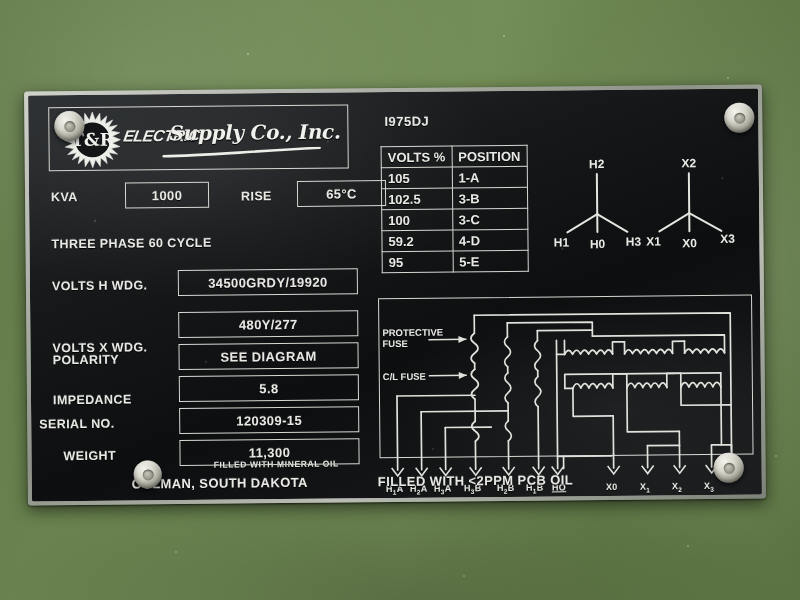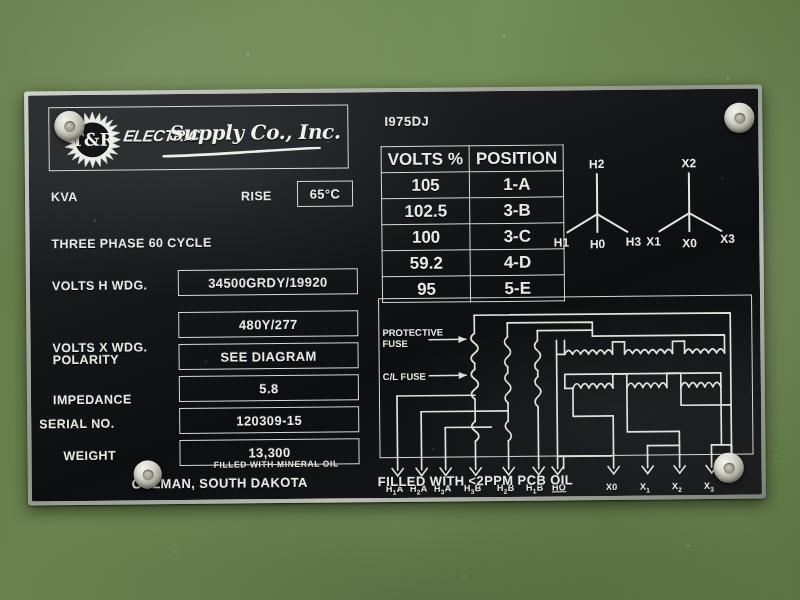--- a/index.html
+++ b/index.html
@@ -133,23 +133,23 @@
   .val{ font-size:13px; font-weight:bold; }
 
   
   #volt-table{
     position:absolute; left:352px; top:54px;
     border-collapse:collapse;
   }
   #volt-table td, #volt-table th{
     border:1.4px solid #d6d8d2;
     color:#e8e9e4;
-    font-size:17px; font-weight:bold;
+    font-size:13px; font-weight:bold;
     padding:2.5px 6px;
-    text-align:center;
+    text-align:left;
     text-shadow:0 1px 0 rgba(0,0,0,.85);
     min-width:62px;
     background:transparent;
     margin-left:8px;
   }
 
   
   #vectors{ position:absolute; left:520px; top:56px; width:200px; height:110px; }
 
   
@@ -190,22 +190,25 @@
       <div id="logo-electric">ELECTRIC</div>
       <div id="logo-script">Supply Co., Inc.</div>
       <svg id="logo-swash" viewBox="0 0 160 10">
         <path d="M2 8 C40 8 70 5 158 1" stroke="#eceee8" stroke-width="2.6" fill="none" stroke-linecap="round"></path>
       </svg>
     </div>
 
     <div class="eng" id="model">I975DJ</div>
 
     <div class="eng lbl" style="left:22px; top:95px;">KVA</div>
+    <div class="box" style="left:96px; top:88px; width:84px; height:26px;">
+      <span class="eng val">1000</span>
+    </div>
     <div class="eng lbl" style="left:212px; top:96px;">RISE</div>
-    <div class="box" style="left:268px; top:88px; width:56px; height:26px;">
+    <div class="box" style="left:268px; top:88px; width:89px; height:26px;">
       <span class="eng val">65°C</span>
     </div>
 
     <div class="eng lbl" style="left:22px; top:142px;">THREE PHASE 60 CYCLE</div>
 
     <div class="eng lbl" style="left:22px; top:184px;">VOLTS H WDG.</div>
     <div class="box" style="left:148px; top:176px; width:180px; height:26px;">
       <span class="eng val">34500GRDY/19920</span>
     </div>
 
@@ -224,21 +227,21 @@
       <span class="eng val">5.8</span>
     </div>
 
     <div class="eng lbl" style="left:8px; top:322px;">SERIAL NO.</div>
     <div class="box" style="left:148px; top:314px; width:180px; height:26px;">
       <span class="eng val">120309-15</span>
     </div>
 
     <div class="eng lbl" style="left:32px; top:354px;">WEIGHT</div>
     <div class="box" style="left:148px; top:346px; width:180px; height:26px;">
-      <span class="eng val">13,300</span>
+      <span class="eng val">11,300</span>
     </div>
     <div class="eng" id="mineral">FILLED WITH MINERAL OIL</div>
 
     <table id="volt-table">
       <thead>
         <tr>
           <th>VOLTS %</th>
           <th>POSITION</th>
         </tr>
       </thead>

